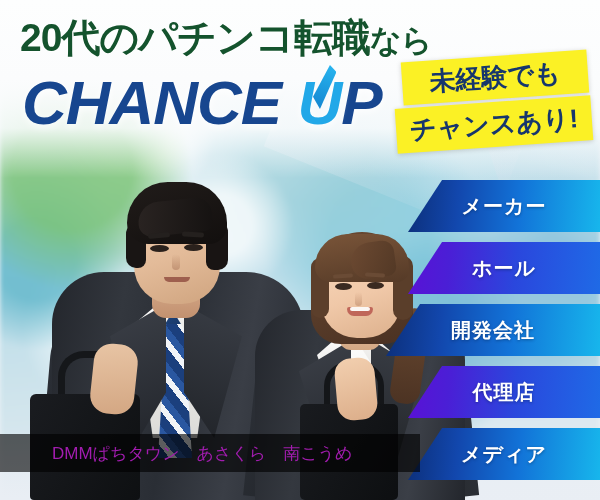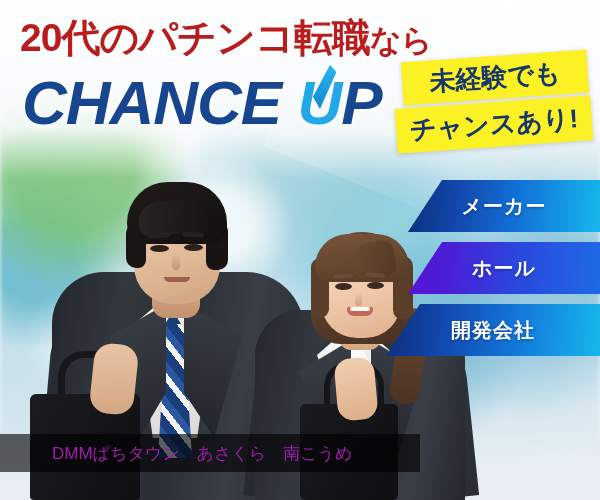--- a/index.html
+++ b/index.html
@@ -243,21 +243,21 @@
   .arm-right{
     position:absolute;left:336px;bottom:80px;width:40px;height:62px;
     background:linear-gradient(170deg,#f2cfaf,#dcae8a);border-radius:16px;
     transform:rotate(-5deg);
   }
 
   
   .headline{
     position:absolute;left:20px;top:18px;
     font-size:39px;line-height:1;font-weight:bold;
-    color:#b91c1c;letter-spacing:-1px;white-space:nowrap;
+    color:#14532d;letter-spacing:-1px;white-space:nowrap;
     text-shadow:0 1px 0 rgba(255,255,255,.85),0 0 7px rgba(255,255,255,.9);
   }
   .headline .tail{font-size:31px;}
 
   .logo{
     position:absolute;left:22px;top:72px;
     font-size:62px;line-height:1;font-weight:bold;font-style:italic;
     letter-spacing:-1px;white-space:nowrap;
     text-shadow:0 2px 8px rgba(255,255,255,.95);
   }
@@ -385,19 +385,21 @@
 
   <div class="badge">
     <div class="bar bar1">未経験でも</div>
     <div class="bar bar2">チャンスあり!</div>
   </div>
 
   <div class="cats" id="cats">
       <div class="cat cat-blue">メーカー</div>
       <div class="cat cat-purple">ホール</div>
       <div class="cat cat-blue w-wide">開発会社</div>
+      <div class="cat cat-purple">代理店</div>
+      <div class="cat cat-blue">メディア</div>
     </div>
 
   <div class="caption">
     <span>DMMぱちタウン　あさくら　南こうめ</span>
   </div>
 
 </div>
 
 </body></html>

